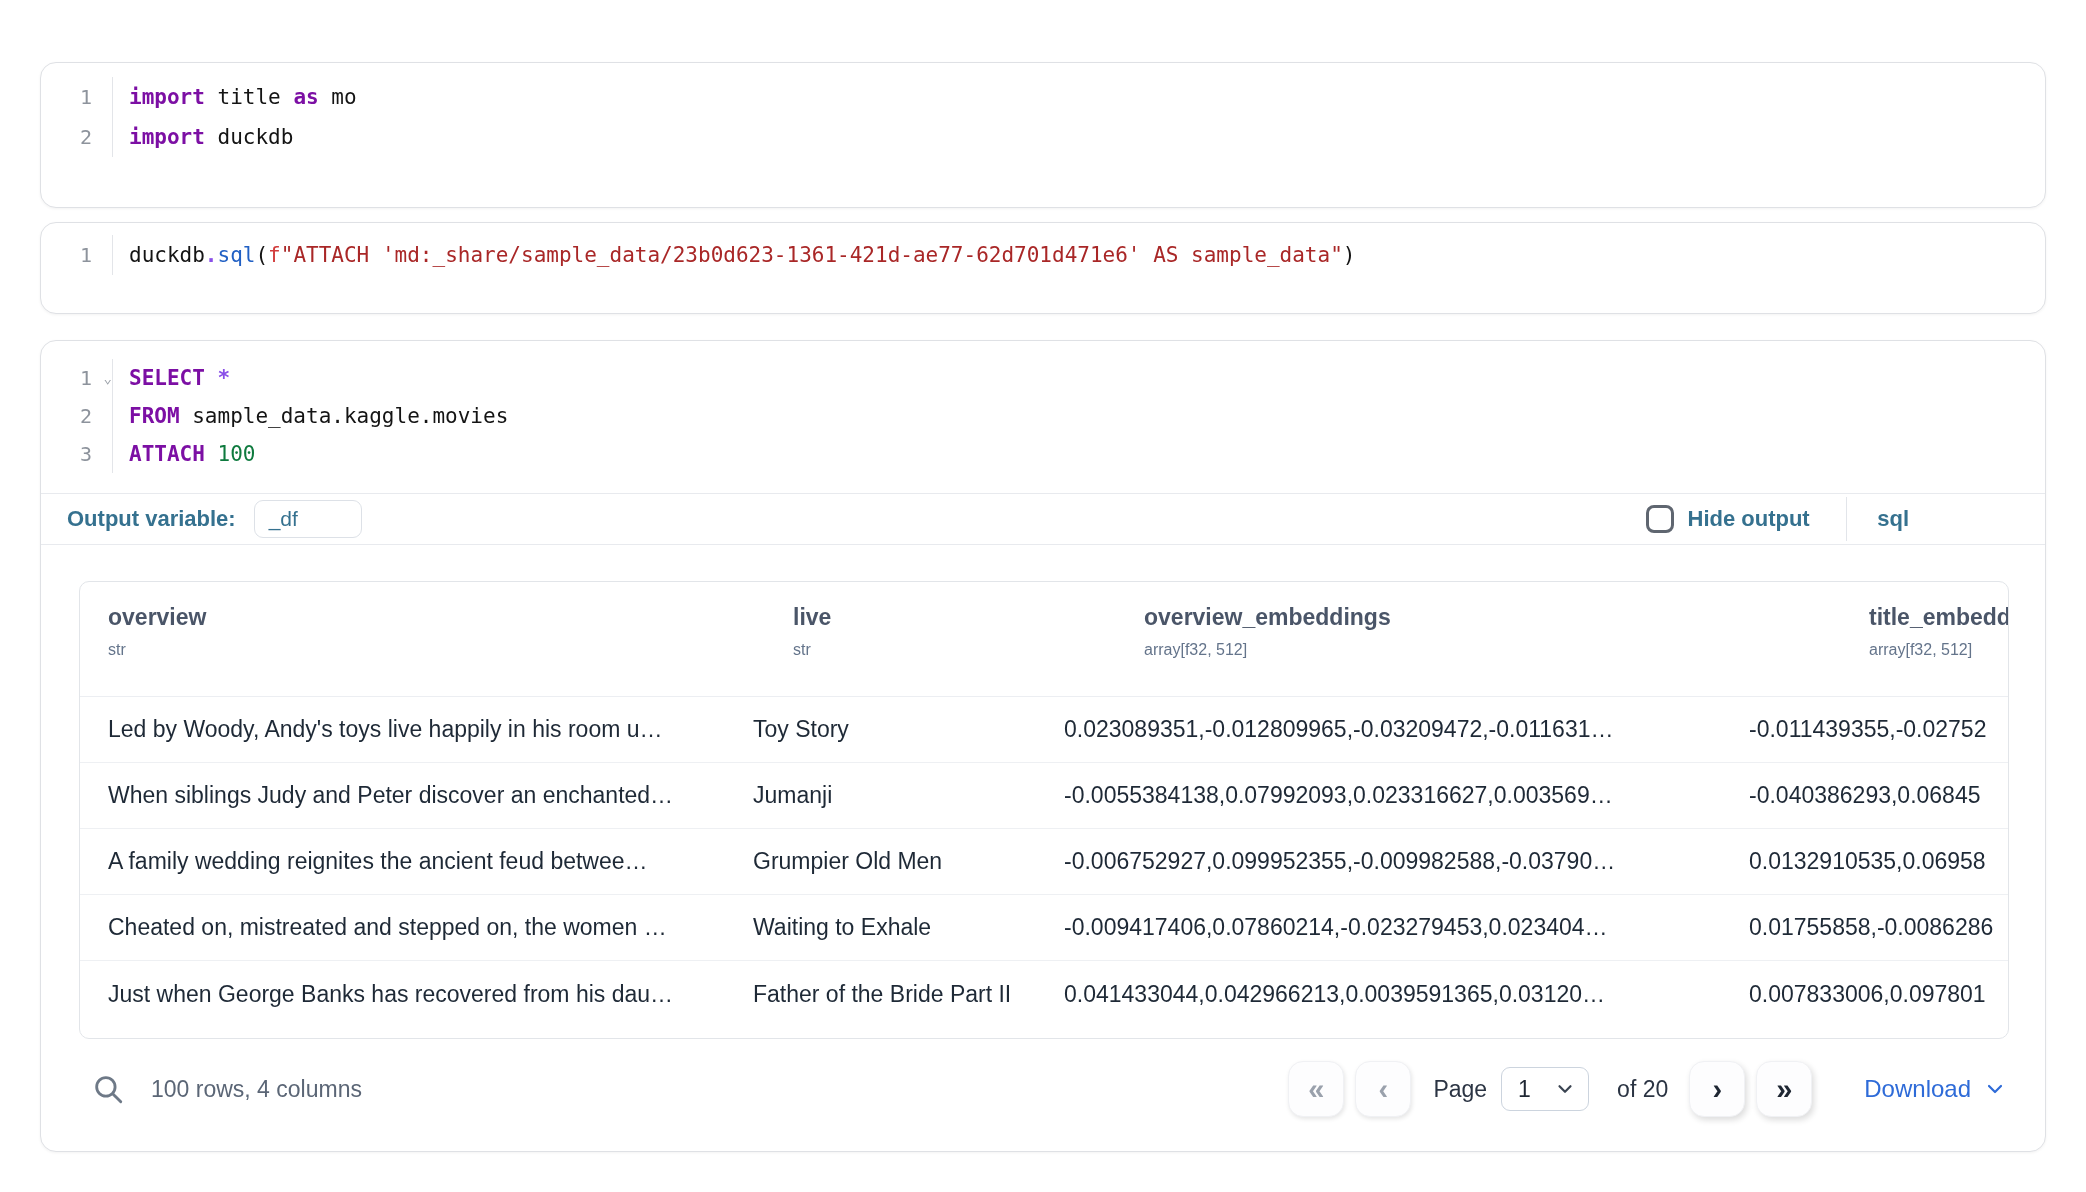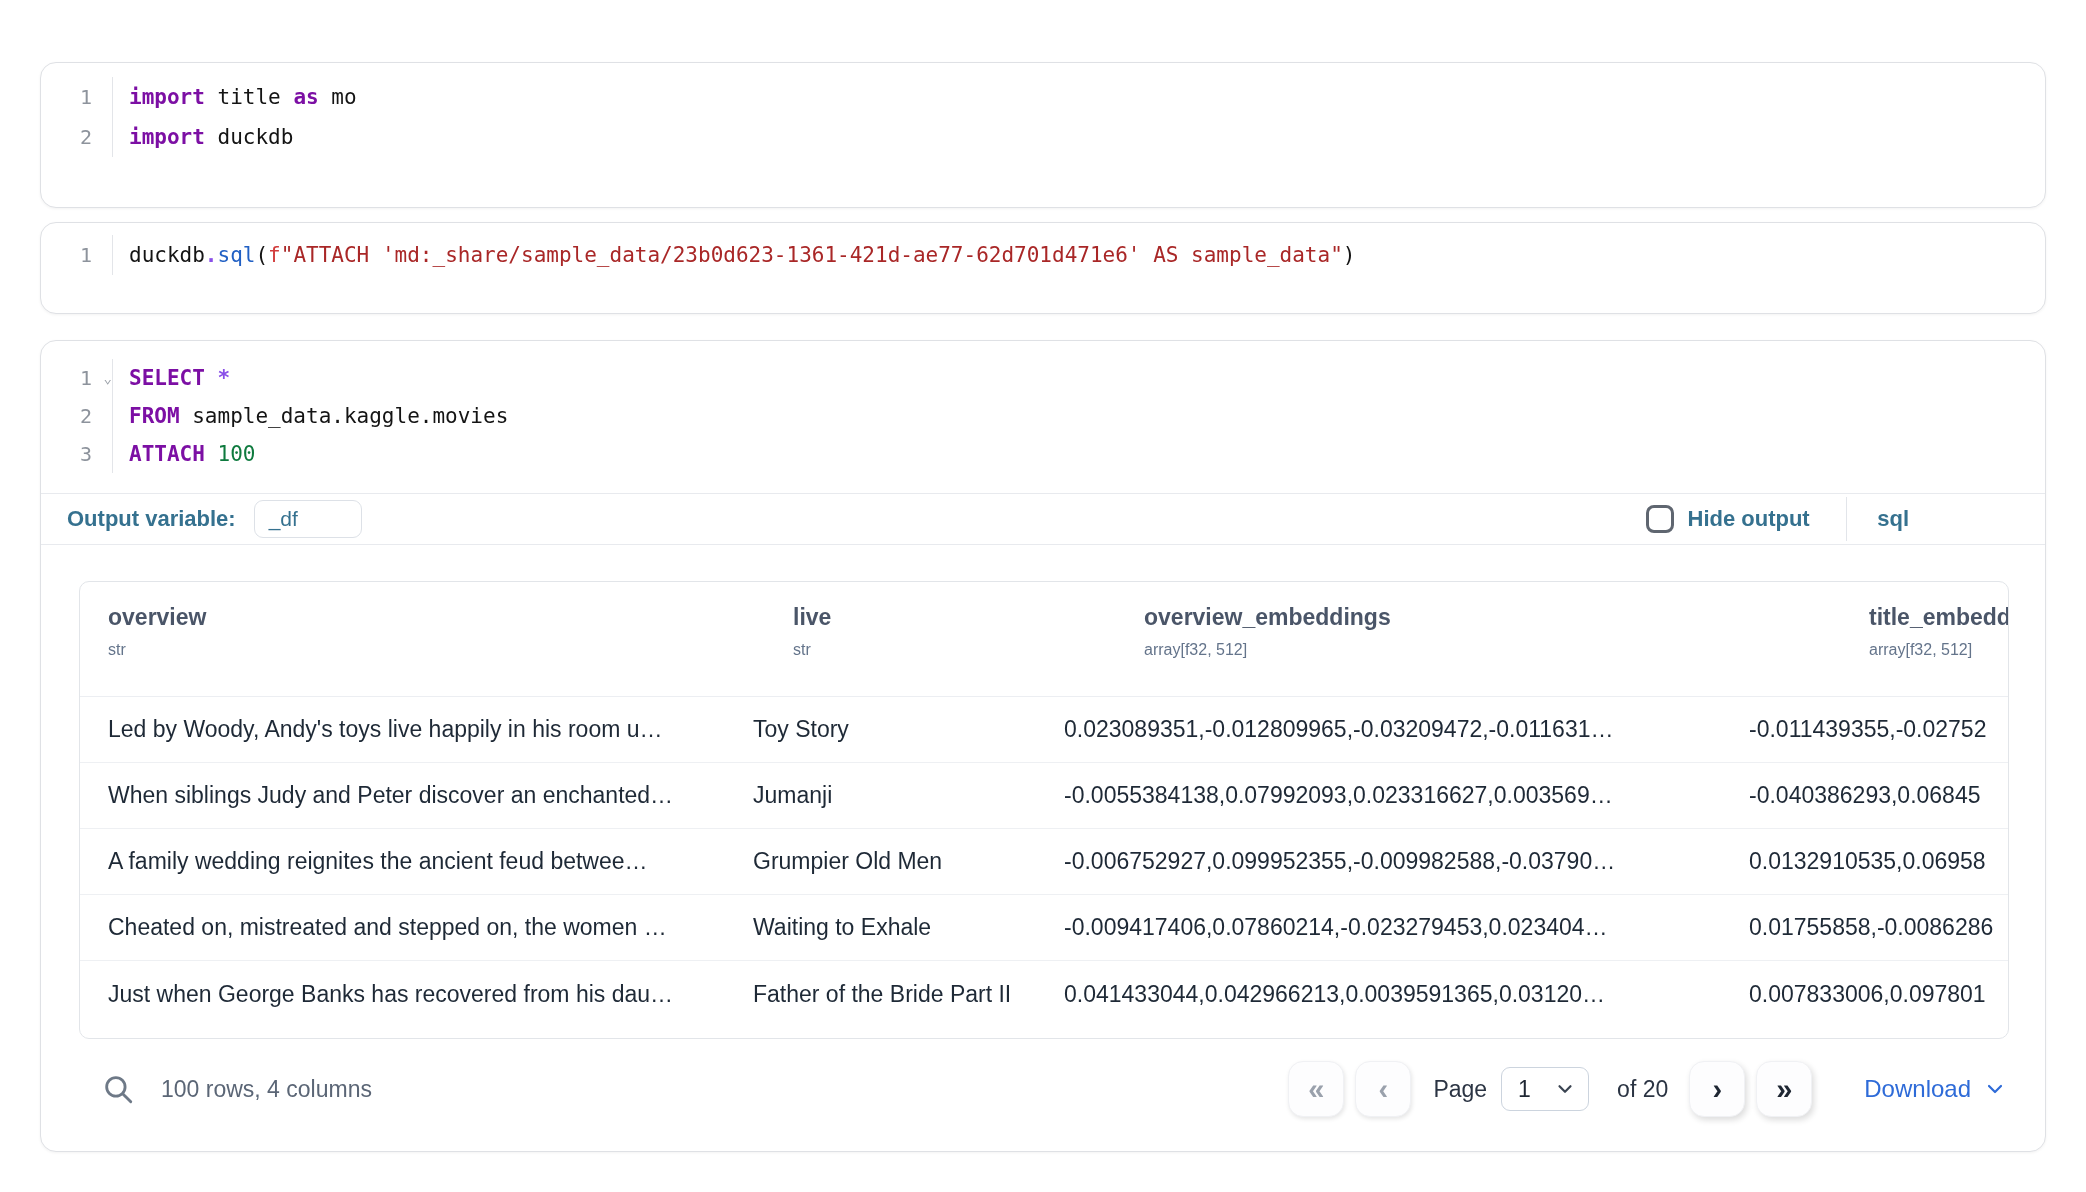--- a/index.html
+++ b/index.html
@@ -60,21 +60,21 @@
   .t-head { height:115px; border-bottom:1.5px solid #eceef2; align-items:start; padding-top:22px;gap:40px; }
   .t-head .col-name { color:#4a5568; font-weight:bold; font-size:23px; display:block; }
   .t-head .col-type { color:#64748b; font-size:16px; display:block; margin-top:10px; }
   .t-body-row { height:66px; border-bottom:1.5px solid #eef0f3; }
   .t-body-row:last-child { border-bottom:none; }
   .t-cell { font-size:23px; color:#1e2936; white-space:nowrap; overflow:hidden; padding-right:10px; }
   .th-cell { white-space:nowrap; overflow:hidden; }
 
   
   .table-footer {
-    position:absolute; left:48px; right:38px; top:716px; height:64px;
+    position:absolute; left:38px; right:38px; top:716px; height:64px;
     display:flex; align-items:center;
   }
   .search-icon { width:34px; height:34px; margin-left:12px; color:#6e7987; }
   .row-summary { margin-left:26px; color:#5b6676; font-size:23px; }
   .footer-spacer { flex:1; }
 
   .pg-btn {
     width:56px; height:56px; border-radius:15px; background:#fdfdfe;
     border:1px solid #f0f1f4; box-shadow:2px 3px 6px rgba(0,0,0,0.14);
     display:flex; align-items:center; justify-content:center;

